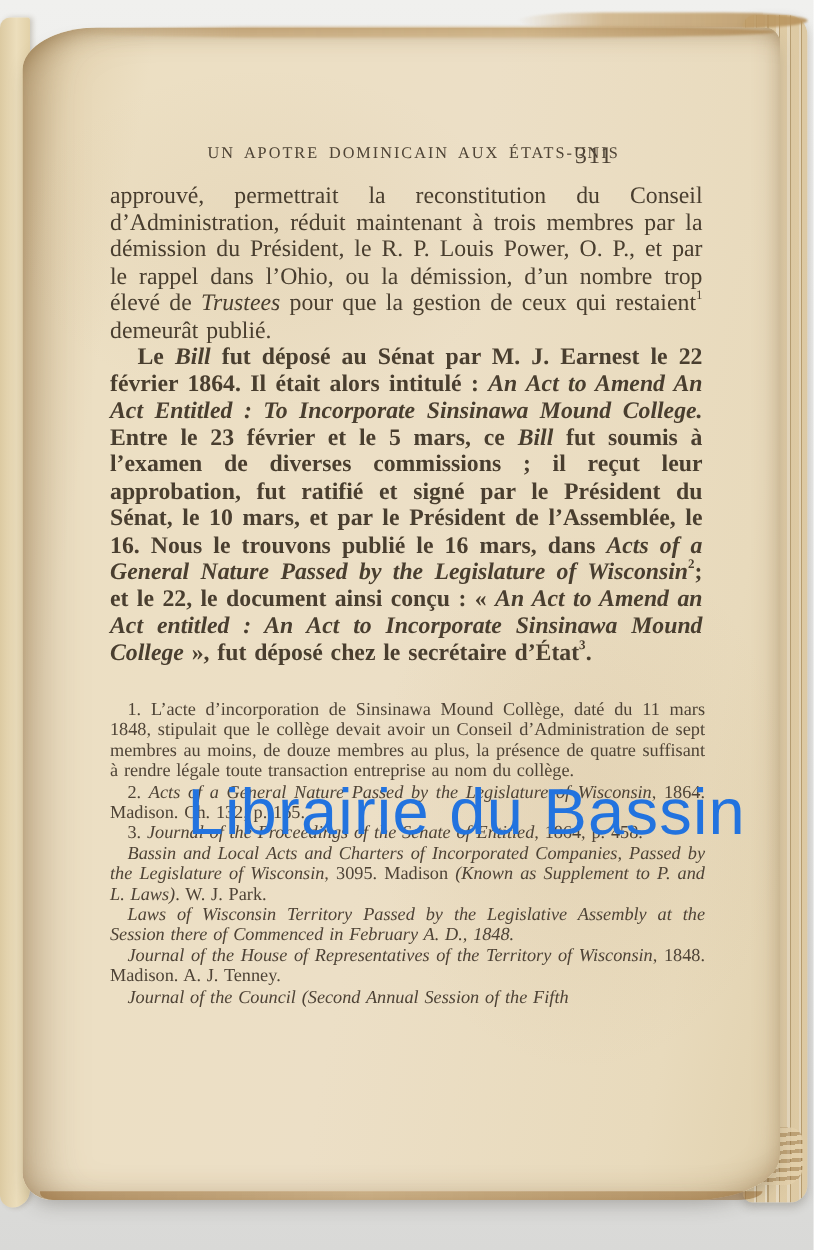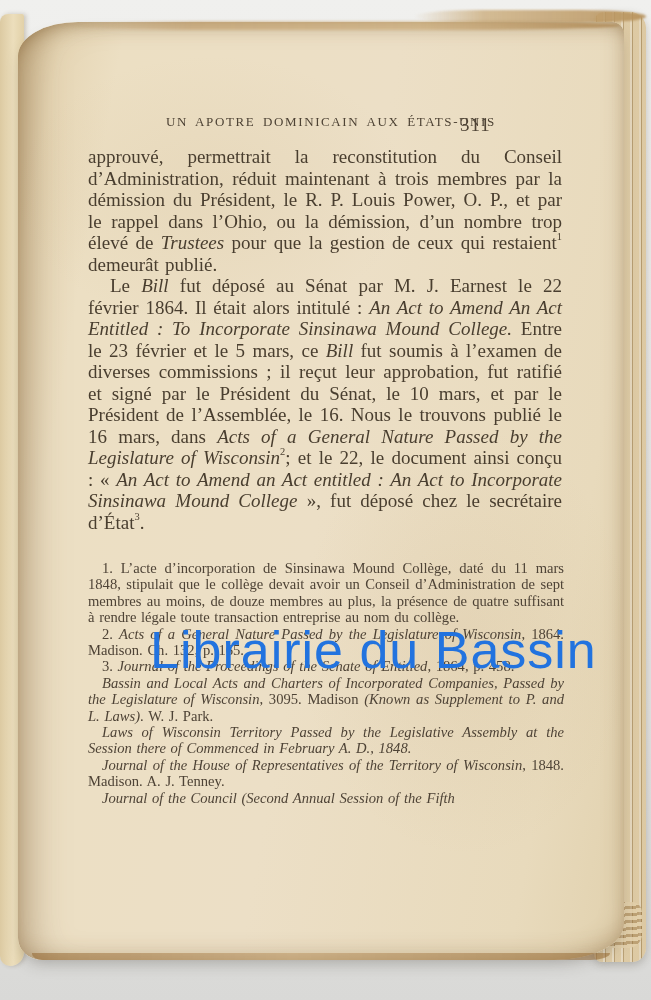--- a/index.html
+++ b/index.html
@@ -71,21 +71,21 @@
   .running-head{position:absolute;left:70px;top:92px;width:474px;height:18px;color:#4e4335;}
   .rh-title{position:absolute;left:56px;top:0;font-size:13px;letter-spacing:1.6px;word-spacing:3px;white-space:nowrap;margin-left:22px;}
   .rh-num{position:absolute;left:372px;top:0;font-size:19px;letter-spacing:1px;}
   
   .body-text{
     position:absolute;left:70px;top:124px;width:474px;
     font-size:19px;line-height:21.5px;color:#493e2f;
     text-align:justify;word-spacing:1.5px;
   }
   .body-text p{margin:0;}
-  .body-text p.indent{text-indent:22px;}
+  .body-text p.indent{text-indent:22px;font-weight:bold;}
   
   .footnotes{
     position:absolute;left:70px;top:538px;width:476px;
     font-size:14.6px;line-height:16.4px;color:#4e4336;
     text-align:justify;word-spacing:1px;
   }
   .footnotes p{margin:0;text-indent:14px;}
   .it{font-style:italic;}
   sup{font-size:.55em;line-height:0;position:relative;top:-.15em;}
   

